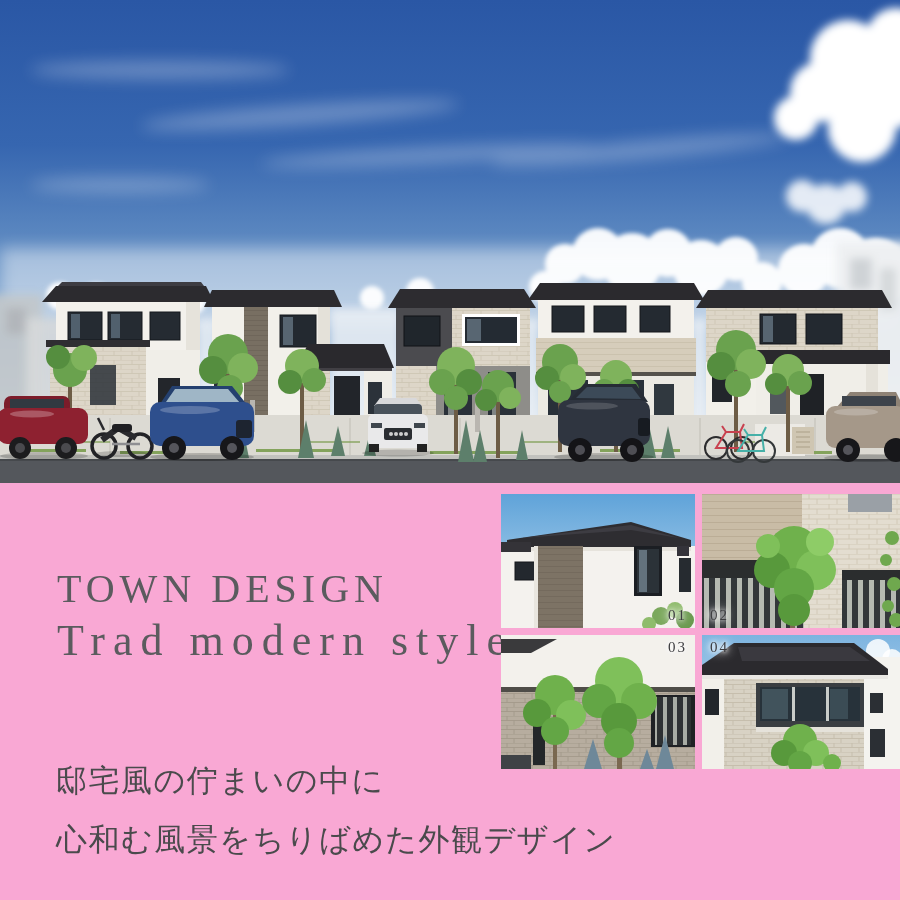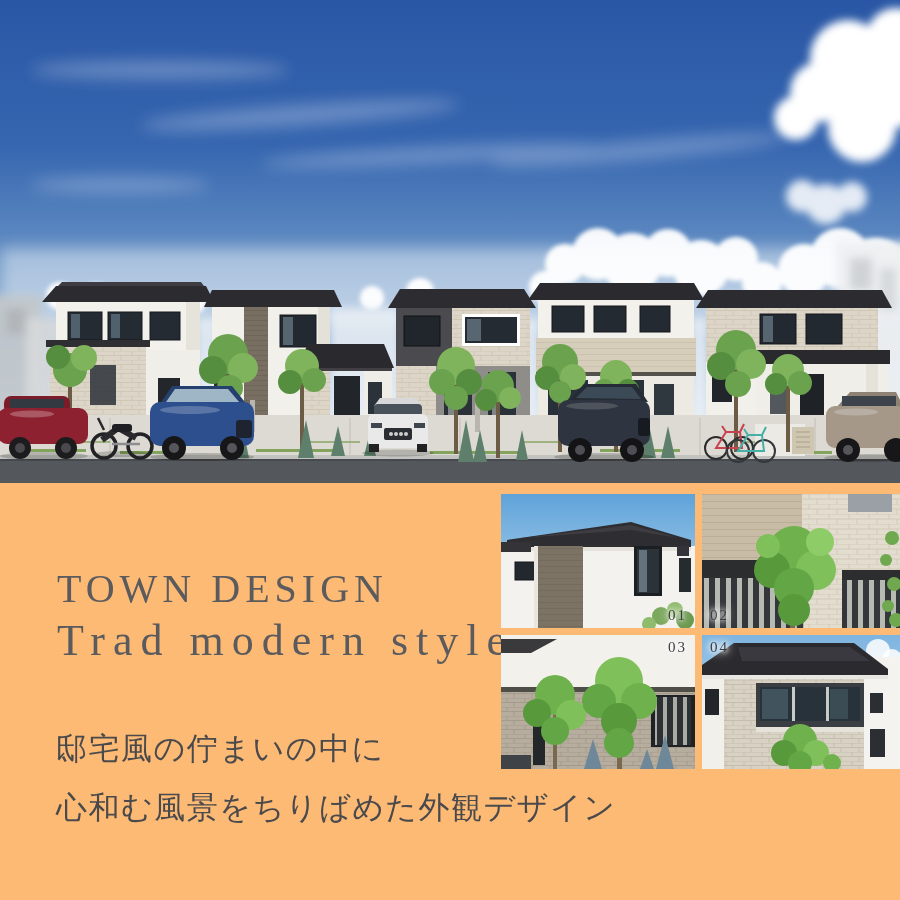--- a/index.html
+++ b/index.html
@@ -1,30 +1,30 @@
 <!DOCTYPE html>
 <html><head>
 <meta charset="utf-8">
 <style>
   html,body{margin:0;padding:0;background:#ffffff;}
-  .page{position:relative;width:900px;height:900px;background:#fdba74;overflow:hidden;
+  .page{position:relative;width:900px;height:900px;background:#f9a8d4;overflow:hidden;
         font-family:"Liberation Serif","DejaVu Serif",serif;}
   figure{margin:0;padding:0;}
 
   
   .hero{position:absolute;left:0;top:0;width:900px;height:483px;overflow:hidden;}
   .hero svg{display:block;}
 
   
   .headline{position:absolute;left:57px;top:563px;color:#5b5b5e;}
   .headline h1{margin:0;font-weight:400;font-size:40px;line-height:52px;letter-spacing:5px;}
   .headline h2{margin:0;font-weight:400;font-size:44px;line-height:52px;letter-spacing:8px;}
 
   
-  .description{position:absolute;left:56px;top:688px;color:#4a4a4c;
+  .description{position:absolute;left:56px;top:720px;color:#4a4a4c;
                font-size:31px;line-height:59px;letter-spacing:1.5px;white-space:nowrap;}
 
   
   .photo{position:absolute;overflow:hidden;}
   .photo svg{display:block;}
   .photo-label{position:absolute;font-size:15px;letter-spacing:2px;color:#3d3d40;
                text-shadow:0 0 4px #fff,0 0 7px #fff,0 0 11px #fff,0 0 14px #fff;}
   #photo-01{left:501px;top:494px;width:194px;height:134px;}
   #photo-02{left:702px;top:494px;width:198px;height:134px;}
   #photo-03{left:501px;top:635px;width:194px;height:157px;}

